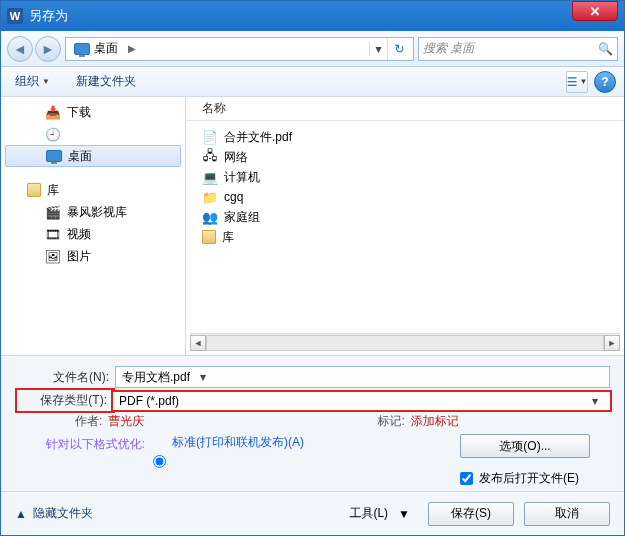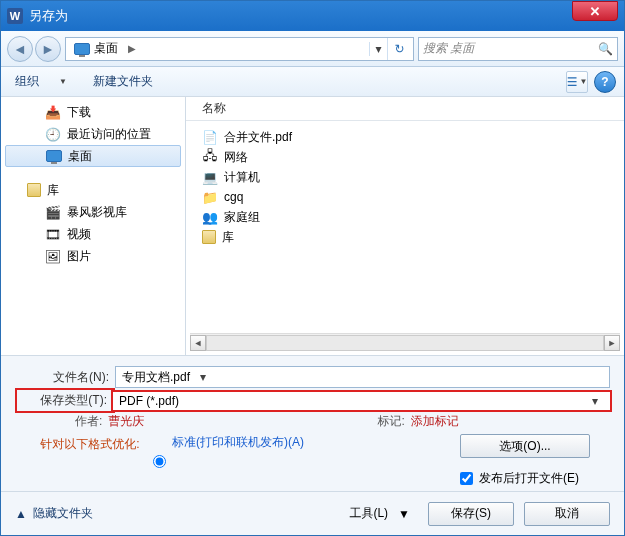--- a/index.html
+++ b/index.html
@@ -14,21 +14,21 @@
 .circlebtn{width:26px;height:26px;border-radius:50%;background:linear-gradient(#eef4fb,#cfe0f2);border:1px solid #9cb8d4;display:flex;align-items:center;justify-content:center;color:#5a7ca0;font-size:14px}
 .addrbar{flex:1;height:24px;background:#fff;border:1px solid #9cb8d4;display:flex;align-items:center;padding:0 2px}
 .addrbar .seg{display:flex;align-items:center;height:100%;padding:0 6px;gap:4px}
 .addrbar .chev{color:#666;font-size:10px;padding:0 4px}
 .addrbar .spacer{flex:1}
 .addrbar .drop{width:18px;display:flex;align-items:center;justify-content:center;color:#444;border-left:1px solid #cfe0f2}
 .addrbar .refresh{width:24px;height:22px;border-left:1px solid #cfe0f2;display:flex;align-items:center;justify-content:center;color:#2a6fb5}
 .searchbox{width:200px;height:24px;background:#fff;border:1px solid #9cb8d4;display:flex;align-items:center;padding:0 4px;color:#888;font-style:italic}
 .searchbox .sicon{margin-left:auto;color:#2a6fb5;font-style:normal}
 .toolbar{height:30px;background:linear-gradient(#f7fbff,#e6f0fa);border-bottom:1px solid #d0dbe6;display:flex;align-items:center;padding:0 8px;gap:14px}
-.toolbar .tbtn{display:flex;align-items:center;gap:20px;color:#1a3e6e;padding:3px 6px}
+.toolbar .tbtn{display:flex;align-items:center;gap:3px;color:#1a3e6e;padding:3px 6px}
 .toolbar .tarrow{font-size:8px;color:#444}
 .toolbar .right{margin-left:auto;display:flex;gap:6px}
 .sqbtn{width:22px;height:22px;border:1px solid #b8cde2;background:linear-gradient(#fff,#e6f0fa);border-radius:2px;display:flex;align-items:center;justify-content:center;color:#2a6fb5}
 .helpbtn{width:22px;height:22px;border-radius:50%;background:linear-gradient(#6eb5f5,#2a7fd0);color:#fff;display:flex;align-items:center;justify-content:center;font-weight:bold;border:1px solid #1a5fa0}
 .body{flex:1;display:flex;min-height:0;border-bottom:1px solid #d0dbe6}
 .sidebar{width:185px;border-right:1px solid #d0dbe6;background:#fff;overflow:hidden;padding:4px 0}
 .tree-item{display:flex;align-items:center;height:22px;padding-left:26px;gap:6px}
 .tree-item.lvl2{padding-left:44px}
 .tree-item.sel{background:linear-gradient(#e8f1fb,#d4e6f9);border:1px solid #a6c8ec;border-radius:2px;margin:0 4px;padding-left:40px}
 .tree-gap{height:12px}
@@ -48,21 +48,21 @@
 .formrow .inp{flex:1;height:22px;border:1px solid #9cb8d4;background:#fff;padding:0 6px;display:flex;align-items:center}
 .formrow .drop2{width:18px;color:#444;text-align:center;margin-left:4px}
 .redbox{border:2px solid #d22 !important;padding:2px;margin:-2px}
 .redlabel{border:2px solid #d22;padding:2px 4px;margin-right:-2px}
 .metarow{display:flex;padding-left:60px;gap:10px;margin-bottom:4px}
 .metacol{display:flex;gap:6px;width:240px}
 .metalbl{color:#555}
 .metaval{color:#b91c1c}
 .optarea{display:flex;padding-left:20px;gap:20px}
 .optleft{display:flex;gap:8px}
-.optlbl{color:#c2410c;width:110px;text-align:center;padding-top:2px}
+.optlbl{color:#8b5cf6;width:110px;text-align:right;padding-top:2px}
 .radios{display:flex;gap:10px;width:160px}
 .radio{display:flex;gap:6px}
 .radio input{margin-top:2px}
 .radio .rtxt{color:#1a5fd0}
 .optright{display:flex;flex-direction:column;gap:12px;margin-left:auto;padding-right:20px;align-items:flex-start}
 .winbtn{min-width:130px;height:24px;background:linear-gradient(#fdfdfd,#e4e9ef);border:1px solid #8aa3bc;border-radius:2px;display:flex;align-items:center;justify-content:center;padding:0 14px}
 .chk{display:flex;align-items:center;gap:6px}
 .footer{height:44px;background:#f2f6fb;display:flex;align-items:center;padding:0 14px;gap:10px;border-top:1px solid #d0dbe6}
 .footer .left{display:flex;align-items:center;gap:6px;color:#1a3e6e}
 .footer .spacer{flex:1}
@@ -118,21 +118,20 @@
   </div>
 
   <div class="body">
     <div class="sidebar">
       <div class="tree-item lvl2">
           <span class="ticon">📥</span>
           <span>下载</span>
         </div>
       <div class="tree-item lvl2">
           <span class="ticon">🕘</span>
-          <span>最近访问的位置</span>
         </div>
       <div class="tree-item lvl2 sel">
           <span class="deskicon"></span>
           <span>桌面</span>
         </div>
       <div class="tree-gap"></div>
       <div class="tree-item">
           <span class="ticon libicon"></span>
           <span>库</span>
         </div>

